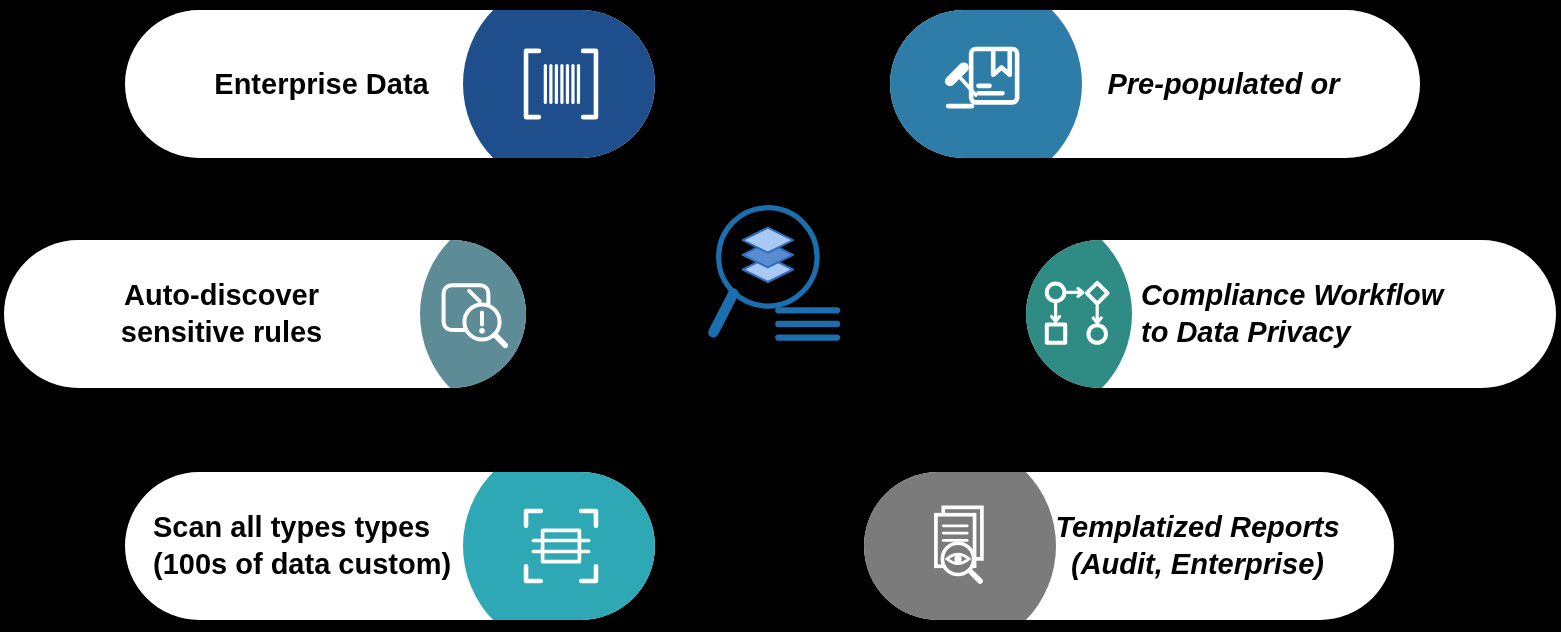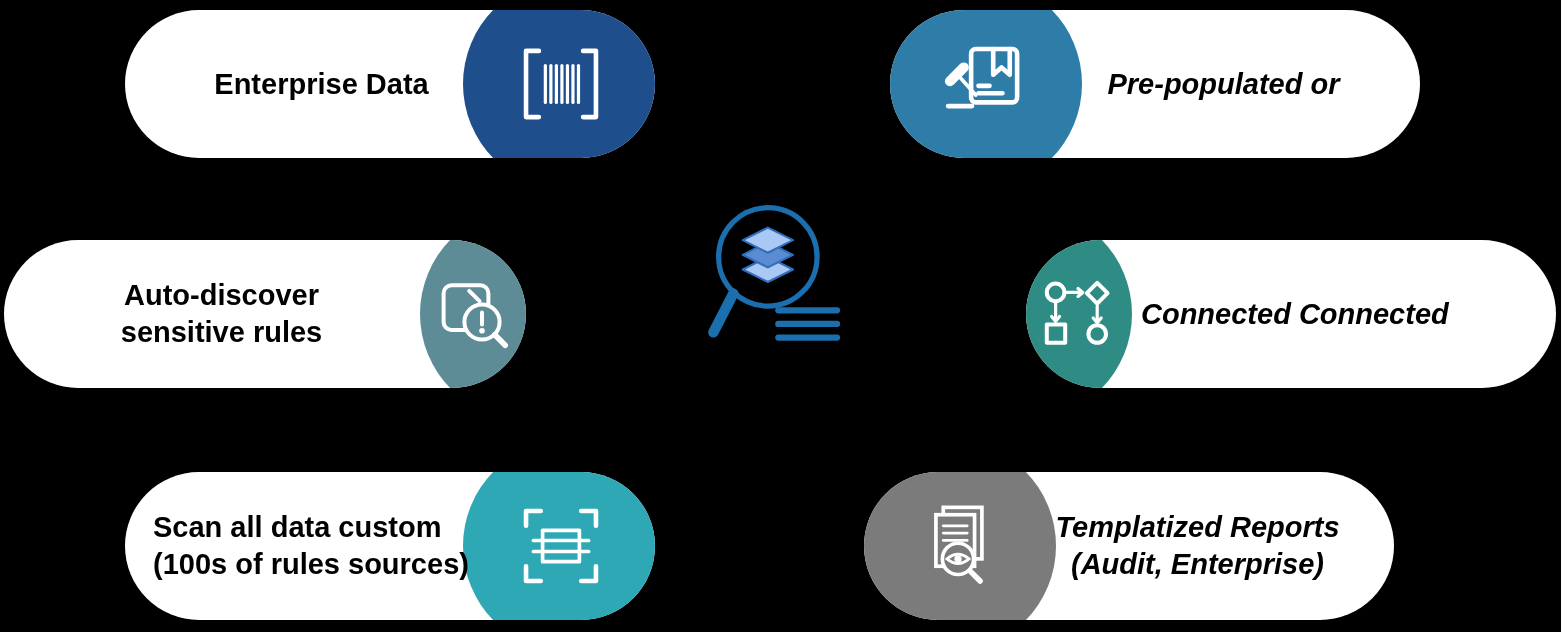--- a/index.html
+++ b/index.html
@@ -144,22 +144,22 @@
           <polyline points="28,88 12,88 12,72"></polyline>
         </g>
         <g stroke="#fff" fill="none" stroke-width="4" stroke-linecap="round" stroke-linejoin="round">
           <rect x="30" y="33" width="40" height="34"></rect>
           <line x1="20" y1="44" x2="80" y2="44"></line>
           <line x1="20" y1="56" x2="80" y2="56"></line>
         </g>
       </svg>
     </div>
     <div class="pill-text">
-      <span>Scan all data custom</span>
-      <span>(100s of rules sources)</span>
+      <span>Scan all types types</span>
+      <span>(100s of data custom)</span>
     </div>
   </div>
 
   <div class="pill right" id="pill-r1">
     <div class="bubble" style="background: rgb(46, 124, 168);"></div>
     <div class="pill-icon">
       <svg viewBox="0 0 100 100">
         <g stroke="#fff" fill="none" stroke-width="5" stroke-linecap="round" stroke-linejoin="round">
           <rect x="36" y="12" width="50" height="58" rx="5"></rect>
           <polyline points="60,12 60,40 69,32 78,40 78,12"></polyline>
@@ -192,21 +192,22 @@
           <line x1="36" y1="23" x2="55" y2="23"></line>
           <polyline points="50,18 56,23 50,28"></polyline>
           <line x1="22" y1="37" x2="22" y2="58"></line>
           <polyline points="17,53 22,59 27,53"></polyline>
           <line x1="74" y1="40" x2="74" y2="60"></line>
           <polyline points="69,55 74,61 79,55"></polyline>
         </g>
       </svg>
     </div>
     <div class="pill-text">
-      <span>Connected Connected</span>
+      <span>Compliance Workflow</span>
+      <span>to Data Privacy</span>
     </div>
   </div>
 
   <div class="pill right" id="pill-r3">
     <div class="bubble" style="background: rgb(123, 123, 123);"></div>
     <div class="pill-icon">
       <svg viewBox="0 0 100 100">
         <rect x="34" y="8" width="42" height="56" fill="none" stroke="#fff" stroke-width="4"></rect>
         <rect x="26" y="16" width="42" height="56" stroke="#fff" stroke-width="4" fill="#7B7B7B"></rect>
         <g stroke="#fff" stroke-width="3" stroke-linecap="round">

